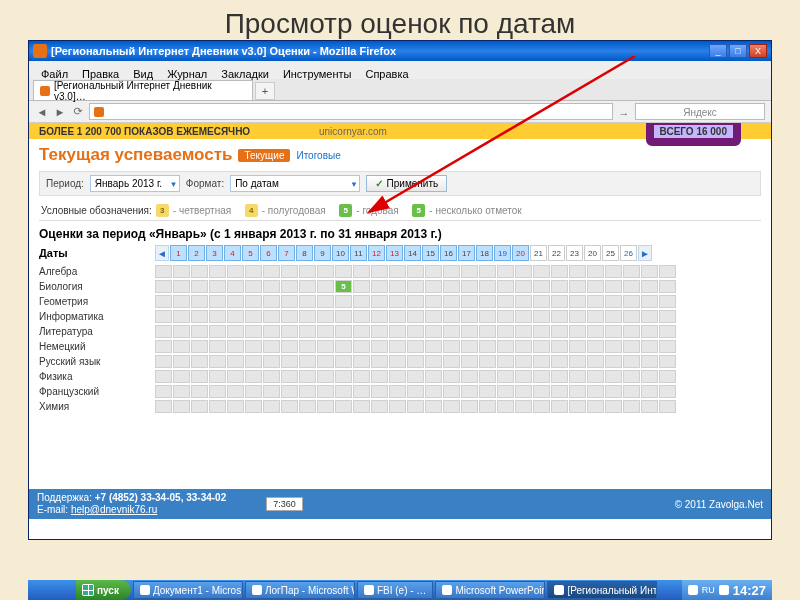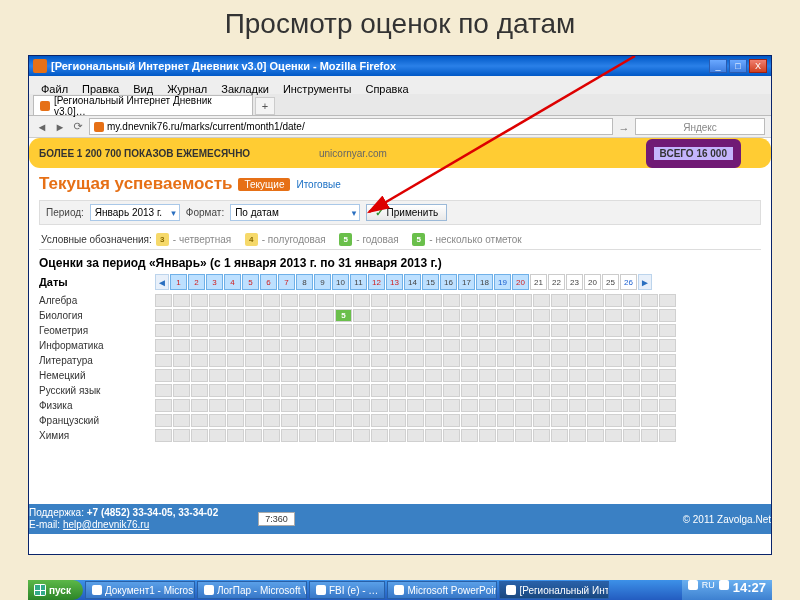--- a/index.html
+++ b/index.html
@@ -1,38 +1,38 @@
 <!DOCTYPE html>
 <html><head>
 <meta charset="utf-8">
 <style>
   * { box-sizing: border-box; margin: 0; padding: 0; }
   body { font-family: Tahoma, Arial, sans-serif; font-size: 11px; background: #f5ecd3; width: 800px; height: 600px; overflow: hidden; position: relative; }
   .slide-title { font-size: 28px; font-weight: normal; text-align: center; padding: 8px 0 8px 0; font-family: Arial, sans-serif; color: #333; }
-  .window { position: absolute; top: 55px; left: 28px; width: 744px; height: 500px; background: #fff; border: 1px solid #0a246a; }
+  .window { position: absolute; top: 40px; left: 28px; width: 744px; height: 500px; background: #fff; border: 1px solid #0a246a; }
   .titlebar { background: linear-gradient(to bottom, #0058c6, #2a80e8 50%, #0058c6); height: 20px; display: flex; align-items: center; color: #fff; font-size: 11px; padding: 0 4px; }
   .titlebar-icon { width: 14px; height: 14px; background: #e67016; margin-right: 4px; border-radius: 2px; }
   .titlebar-title { flex: 1; font-weight: bold; }
   .win-controls { display: flex; gap: 2px; }
   .win-btn { width: 18px; height: 14px; background: linear-gradient(#6aa8ff, #3d7de0); border: 1px solid #2a5bb0; display: flex; align-items: center; justify-content: center; font-size: 9px; color: #fff; cursor: pointer; }
   .win-btn.close { background: linear-gradient(#f08070, #d04020); border-color: #a02010; }
   .menubar { background: #eee; height: 18px; display: flex; align-items: center; padding: 0 6px; gap: 2px; font-size: 11px; }
   .menubar span { padding: 2px 6px; cursor: pointer; margin-top: 8px; }
   .tabstrip { height: 22px; background: #e8e8e8; display: flex; align-items: flex-end; padding: 0 4px; gap: 2px; border-bottom: 1px solid #bbb; }
   .tab { background: #fff; border: 1px solid #bbb; border-bottom: none; height: 20px; padding: 2px 6px; display: flex; align-items: center; gap: 4px; font-size: 10px; max-width: 220px; }
   .tab .favicon { width: 10px; height: 10px; background: #e67016; border-radius: 2px; }
   .tab-add { background: #f4f4f4; border: 1px solid #ccc; width: 20px; height: 18px; display: flex; align-items: center; justify-content: center; color: #555; cursor: pointer; }
   .urlbar { height: 22px; background: #f0f0f0; display: flex; align-items: center; padding: 2px 6px; gap: 4px; border-bottom: 1px solid #ccc; }
   .nav-icon { width: 14px; height: 14px; display: flex; align-items: center; justify-content: center; font-size: 11px; color: #666; cursor: pointer; }
   .url-input { flex: 1; height: 17px; border: 1px solid #bbb; background: #fff; padding: 0 4px; font-size: 10px; display: flex; align-items: center; }
   .url-input .sec-icon { width: 10px; height: 10px; background: #e67016; border-radius: 2px; margin-right: 3px; }
   .search-box { width: 130px; height: 17px; border: 1px solid #bbb; background: #fff; padding: 0 4px; font-size: 10px; display: flex; align-items: center; gap: 3px; color: #888; flex-direction: column; }
   .ya-icon { width: 10px; height: 10px; background: #e33; border-radius: 2px; }
   .content { position: relative; height: calc(100% - 82px); overflow: hidden; background: #fff; }
-  .banner { height: 30px; background: #ffcc33; display: flex; align-items: center; padding: 0 10px; font-size: 10px; font-weight: bold; color: #333; position: relative; border-radius: 11px; }
+  .banner { height: 16px; background: #ffcc33; display: flex; align-items: center; padding: 0 10px; font-size: 10px; font-weight: bold; color: #333; position: relative; }
   .banner .uni { position: absolute; left: 290px; font-weight: normal; color: #666; }
   .banner .bsego { position: absolute; right: 30px; font-weight: bold; color: #333; background:#c4b5fd; border:8px solid #701a75; padding:1px 6px; border-radius:6px; }
   .main { padding: 6px 10px 4px 10px; }
   .h-tek { font-size: 17px; font-weight: bold; color: #e67016; display: flex; align-items: center; gap: 6px; }
   .pill { font-size: 10px; font-weight: normal; color: #fff; background: #e67016; padding: 1px 6px; border-radius: 2px; }
   .link-it { font-size: 10px; color: #1a6fc4; font-weight: normal; cursor: pointer; text-decoration: none; }
   .filterbar { margin-top: 6px; background: #f2f2f2; padding: 3px 6px; display: flex; align-items: center; gap: 6px; border: 1px solid #ddd; }
   .filterbar label { font-size: 10px; color: #444; }
   .select { background: #fff; border: 1px solid #a9c8e8; height: 17px; padding: 0 16px 0 4px; font-size: 10px; position: relative; display: flex; align-items: center; min-width: 90px; }
   .select::after { content: "▾"; position: absolute; right: 3px; font-size: 9px; color: #2a6fc0; }
@@ -52,33 +52,33 @@
   .dh.red { color: #d02020; }
   .dh.blue { color: #1a5fd0; }
   .dh.sel { background: #bde0ff; border-color: #6fb0e8; }
   .nav-arrow { width: 14px; height: 16px; display: flex; align-items: center; justify-content: center; font-size: 10px; color: #2a6fc0; background: #e8f0fa; border: 1px solid #bcd4ec; cursor: pointer; }
   .grid-body { margin-top: 2px; }
   .grid-row { display: flex; align-items: center; }
   .row-label { width: 116px; font-size: 10px; color: #333; padding: 2px 0; }
   .row-cells { flex: 1; display: flex; gap: 1px; }
   .cell { width: 17px; height: 13px; background: #e6e6e6; border: 1px solid #d0d0d0; }
   .cell.mark5 { background: #6abf4b; color: #fff; font-size: 8px; font-weight: bold; display: flex; align-items: center; justify-content: center; }
-  .footer { position: absolute; bottom: 20px; left: 0; right: 0; height: 30px; background: #3a80c4; color: #fff; display: flex; align-items: center; padding: 0 0; font-size: 10px; }
+  .footer { position: absolute; bottom: 20px; left: 0; right: 0; height: 30px; background: #3a80c4; color: #fff; display: flex; align-items: center; padding: 0 8px; font-size: 10px; }
   .footer .lines { line-height: 12px; }
   .footer a { color: #fff; text-decoration: underline; }
   .footer .zav { margin-left: auto; }
   .clock { margin-left: 40px; background: #fff; color: #333; padding: 1px 6px; border: 1px solid #aaa; font-size: 9px; }
   .taskbar { position: absolute; bottom: 0; left: 28px; width: 744px; height: 20px; background: linear-gradient(to bottom, #3d91e8, #235cc0); display: flex; align-items: center; font-size: 10px; color: #fff; }
-  .start { background: linear-gradient(to bottom, #5cb848, #2c8428); height: 20px; padding: 0 12px 0 6px; display: flex; align-items: center; gap: 3px; font-weight: bold; border-radius: 0 10px 10px 0; cursor: pointer; }
+  .start { background: linear-gradient(to bottom, #5cb848, #2c8428); height: 20px; padding: 0 12px 0 6px; display: flex; align-items: center; gap: 3px; font-weight: bold; border-radius: 0 10px 10px 0; cursor: pointer; margin-left: 48px; }
   .start .win-i { width: 12px; height: 12px; background: #fff; border-radius: 2px; display: grid; grid-template: 1fr 1fr / 1fr 1fr; gap: 1px; padding: 1px; }
   .start .win-i i { background: #3a8; }
   .task-item { margin-left: 2px; height: 18px; padding: 0 6px; background: linear-gradient(#5aa0e8,#3878c8); border: 1px solid #2860a8; display: flex; align-items: center; gap: 3px; max-width: 110px; overflow: hidden; white-space: nowrap; cursor: pointer; }
   .task-item.active { background: linear-gradient(#2860a8,#1a4880); }
   .task-item .ico { width: 10px; height: 10px; background: #fff; border-radius: 2px; flex-shrink: 0; }
-  .tray { margin-left: auto; background: linear-gradient(#6ab0f0,#3d80d0); height: 20px; padding: 0 6px; display: flex; gap: 4px; }
+  .tray { margin-left: auto; background: linear-gradient(#6ab0f0,#3d80d0); height: 20px; padding: 0 6px; display: flex; align-items: center; gap: 4px; }
   .tray .t-i { width: 10px; height: 10px; background: #fff; border-radius: 2px; }
   .tray .lang { font-size: 9px; }
   .tray .time { font-size: 13px; font-weight: bold; }
   .arrow { position: absolute; top: 56px; left: 365px; width: 300px; height: 180px; pointer-events: none; z-index: 10; }
 </style>
 </head>
 <body>
 
 <div class="slide-title">Просмотр оценок по датам</div>
 
@@ -107,21 +107,20 @@
       <span>[Региональный Интернет Дневник v3.0]…</span>
     </div>
     <div class="tab-add">+</div>
   </div>
   <div class="urlbar">
     <span class="nav-icon">◄</span>
     <span class="nav-icon">►</span>
     <span class="nav-icon">⟳</span>
     <div class="url-input">
       <span class="sec-icon"></span>
-      <span>my.dnevnik76.ru/marks/current/month1/date/</span>
     </div>
     <span class="nav-icon">→</span>
     <div class="search-box">
       <span class="ya-icon"></span>
       <span>Яндекс</span>
       <span style="margin-left:auto">⌕</span>
     </div>
   </div>
 
   <div class="content">

